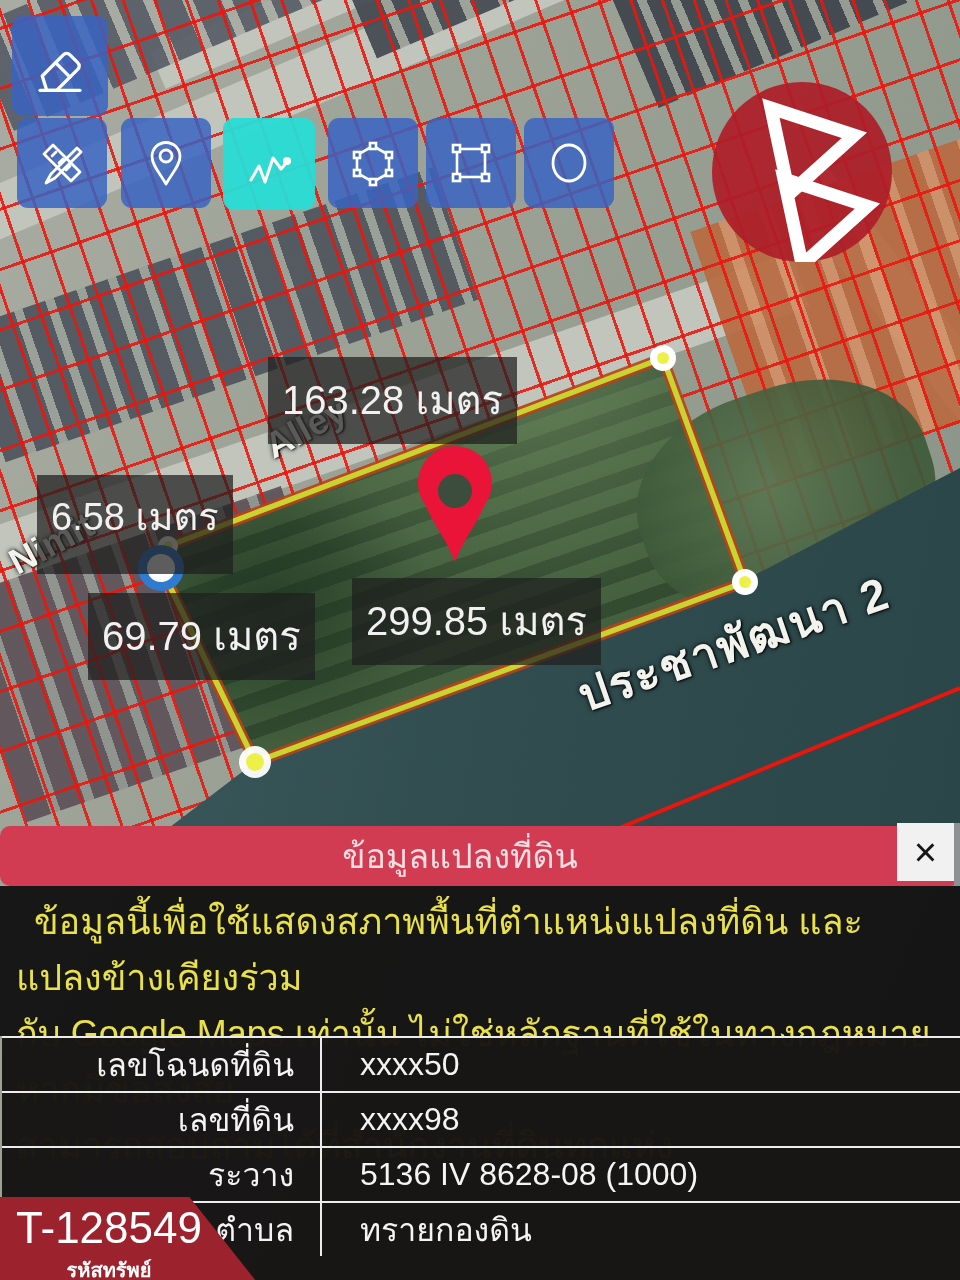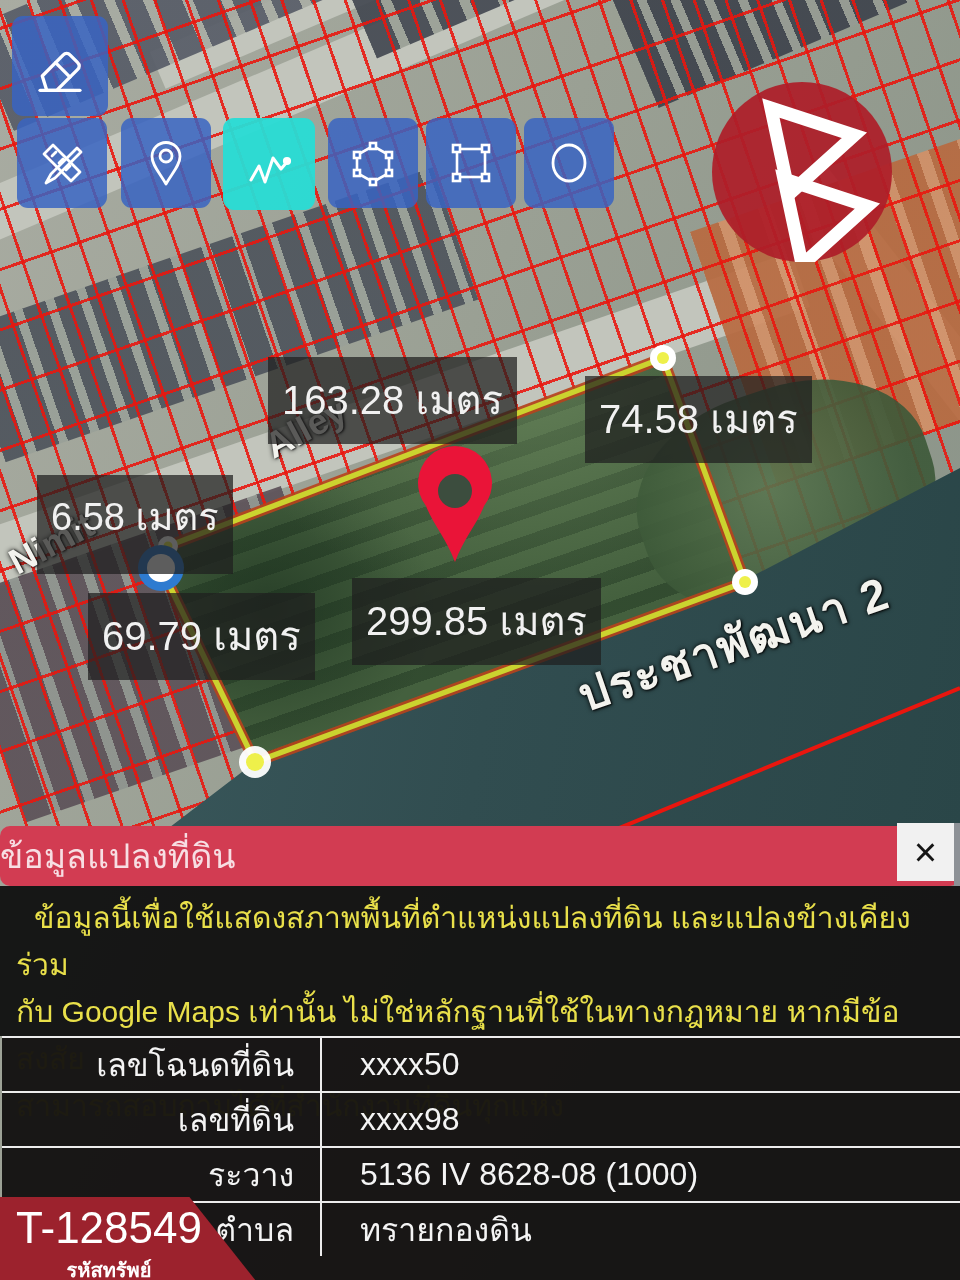--- a/index.html
+++ b/index.html
@@ -45,29 +45,29 @@
     display:flex;align-items:center;justify-content:center;border:none;padding:0;cursor:pointer;}
   .tbtn.active{background:rgba(40,220,213,.95);}
   .tbtn svg{display:block;}
 
   
   .logo{position:absolute;left:712px;top:82px;width:180px;height:180px;border-radius:50%;
     background:rgba(173,30,41,.93);display:flex;align-items:center;justify-content:center;}
 
   
   .panel-header{position:absolute;left:0;top:826px;width:960px;height:60px;background:#d23c52;
-    border-radius:10px;display:flex;align-items:center;}
+    border-radius:10px;display:flex;align-items:center;justify-content:center;}
   .panel-title{color:#f7dee3;font-size:34px;margin-right:40px;}
   .close-btn{position:absolute;left:897px;top:823px;width:57px;height:58px;background:#f1f1f1;
     color:#161616;font-size:40px;display:flex;align-items:center;justify-content:center;
     border:none;cursor:pointer;}
   .gray-sliver{position:absolute;left:954px;top:823px;width:6px;height:63px;background:#8d9196;}
 
   .disclaimer{position:absolute;left:0;top:886px;width:960px;height:150px;
-    background:rgba(12,12,12,.93);color:#e9e04a;font-size:30px;line-height:47px;
+    background:rgba(12,12,12,.93);color:#e9e04a;font-size:36px;line-height:56px;
     padding:8px 16px 0;box-sizing:border-box;}
   .disclaimer .l1{text-indent:18px;}
 
   .info-table{position:absolute;left:2px;top:1036px;width:960px;height:244px;
     background:rgba(16,14,14,.94);overflow:hidden;}
   .trow{display:grid;grid-template-columns:320px 1fr;height:55px;box-sizing:border-box;
     border-top:2px solid #ececec;color:#f4f4f4;font-size:32px;}
   .tlabel{display:flex;align-items:center;justify-content:flex-end;padding-right:26px;
     border-right:2px solid #ececec;}
   .tvalue{display:flex;align-items:center;padding-left:38px;}
@@ -131,21 +131,20 @@
         <path d="M455,562 C446,538 433,524 426,506 A37,37 0 1 1 484,506 C477,524 464,538 455,562 Z" fill="#ea1438"></path>
         <circle cx="455" cy="491" r="17" fill="#3c4d3e"></circle>
       </g>
     </svg>
 
     <div class="street alley">Alley</div>
     <div class="street nimit">Nimit</div>
     <div class="street canal">ประชาพัฒนา 2</div>
 
     <div class="mlabel" style="left:268px;top:357px;">163.28 เมตร</div>
-    <div class="mlabel" style="left:585px;top:376px;">74.58 เมตร</div>
     <div class="mlabel" style="left:37px;top:475px;font-size:38px;height:67px;line-height:52px;">6.58 เมตร</div>
     <div class="mlabel" style="left:88px;top:565px;margin-top:28px;">69.79 เมตร</div>
     <div class="mlabel" style="left:352px;top:578px;">299.85 เมตร</div>
   </div>
 
   <button class="tbtn" style="left:12px;top:16px;width:96px;height:100px;">
     <svg width="62" height="62" viewBox="0 0 56 56" fill="none" stroke="#fff" stroke-width="3" stroke-linecap="round" stroke-linejoin="round">
       <path d="M12 37 L31 18 a4 4 0 0 1 6 0 l7 7 a4 4 0 0 1 0 6 L25 50 h-9 z"></path>
       <path d="M24 25 l13 13"></path>
       <path d="M10 50 h36"></path>

